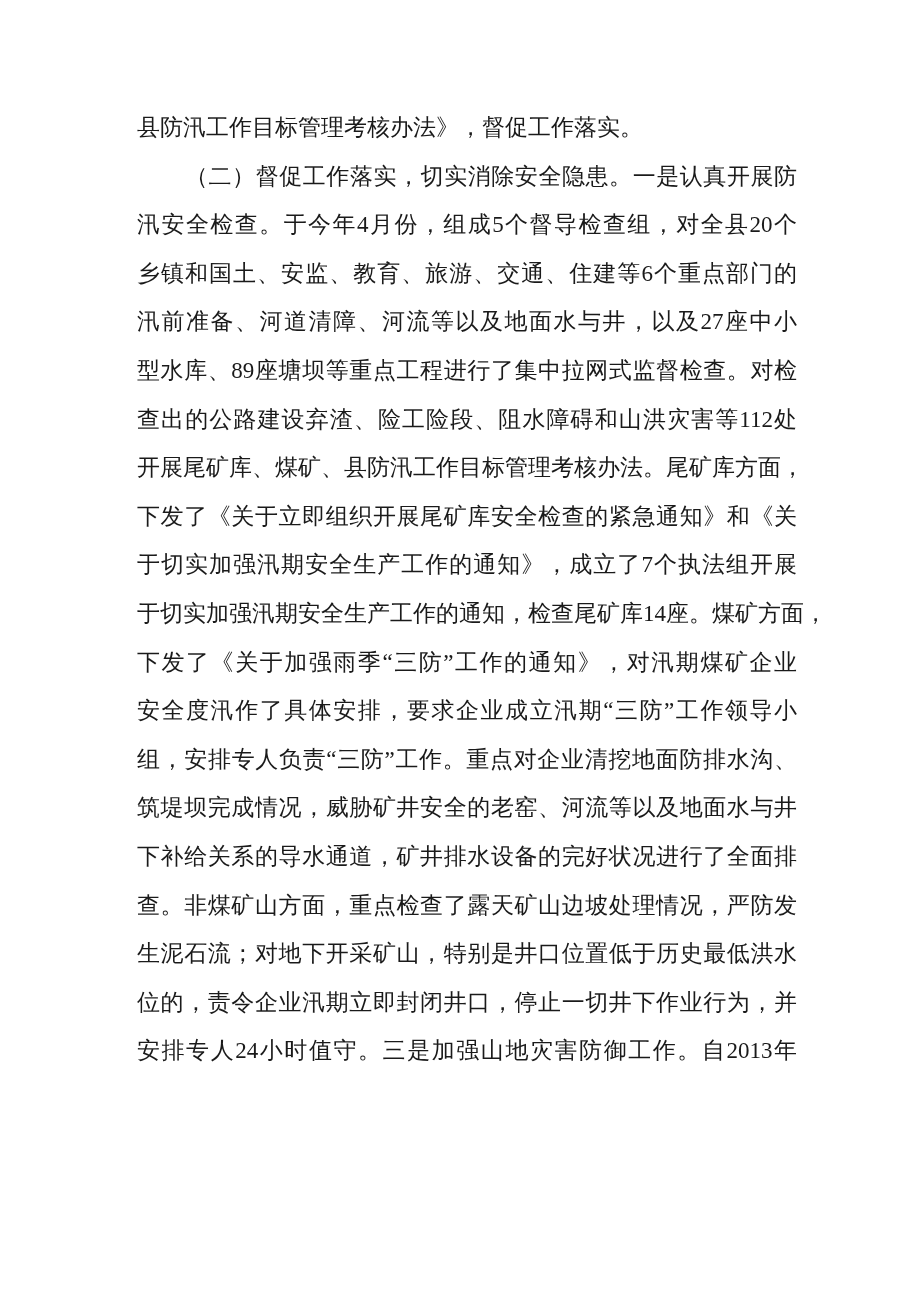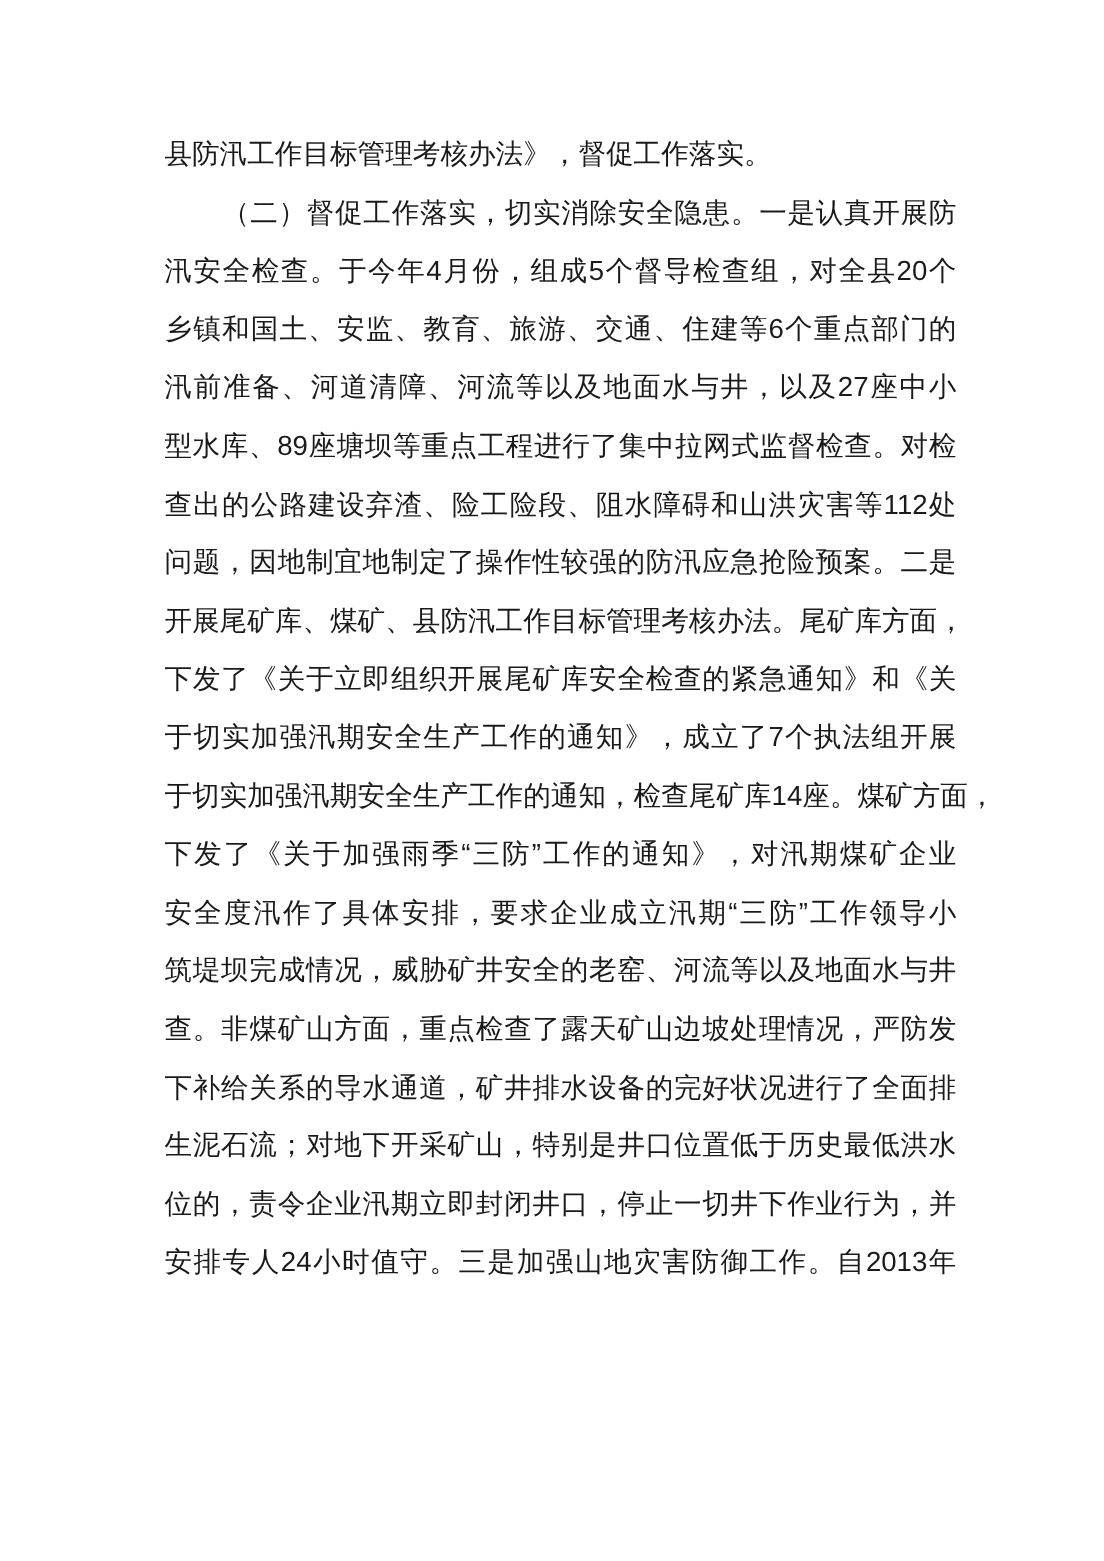--- a/index.html
+++ b/index.html
@@ -12,21 +12,21 @@
       height: 1301px;
       position: relative;
       overflow: hidden;
     }
     .page {
       position: absolute;
       left: 137px;
       top: 104px;
       width: 660px;
       color: #1a1a1a;
-      font-family: Liberation Sans, sans-serif;
+      font-family: Liberation Serif, serif;
       font-size: 23px;
       line-height: 48.6px;
     }
     .line {
       display: block;
       white-space: nowrap;
       height: 48.6px;
       text-align: justify;
       text-align-last: justify;
     }
@@ -44,27 +44,27 @@
   <div>
     <span class="line last">县防汛工作目标管理考核办法》，督促工作落实。</span>
   </div>
   <div>
     <span class="line indent">（二）督促工作落实，切实消除安全隐患。一是认真开展防</span>
     <span class="line">汛安全检查。于今年4月份，组成5个督导检查组，对全县20个</span>
     <span class="line">乡镇和国土、安监、教育、旅游、交通、住建等6个重点部门的</span>
     <span class="line">汛前准备、河道清障、河流等以及地面水与井，以及27座中小</span>
     <span class="line">型水库、89座塘坝等重点工程进行了集中拉网式监督检查。对检</span>
     <span class="line">查出的公路建设弃渣、险工险段、阻水障碍和山洪灾害等112处</span>
-    <span class="line">问题，因地制宜地制定了操作性较强的防汛应急抢险预案。二是</span>
     <span class="line">开展尾矿库、煤矿、县防汛工作目标管理考核办法。尾矿库方面，</span>
     <span class="line">下发了《关于立即组织开展尾矿库安全检查的紧急通知》和《关</span>
     <span class="line">于切实加强汛期安全生产工作的通知》，成立了7个执法组开展</span>
     <span class="line">于切实加强汛期安全生产工作的通知，检查尾矿库14座。煤矿方面，</span>
     <span class="line">下发了《关于加强雨季“三防”工作的通知》，对汛期煤矿企业</span>
     <span class="line">安全度汛作了具体安排，要求企业成立汛期“三防”工作领导小</span>
+    <span class="line">组，安排专人负责“三防”工作。重点对企业清挖地面防排水沟、</span>
     <span class="line">筑堤坝完成情况，威胁矿井安全的老窑、河流等以及地面水与井</span>
+    <span class="line">下补给关系的导水通道，矿井排水设备的完好状况进行了全面排</span>
     <span class="line">查。非煤矿山方面，重点检查了露天矿山边坡处理情况，严防发</span>
-    <span class="line">下补给关系的导水通道，矿井排水设备的完好状况进行了全面排</span>
     <span class="line">生泥石流；对地下开采矿山，特别是井口位置低于历史最低洪水</span>
     <span class="line">位的，责令企业汛期立即封闭井口，停止一切井下作业行为，并</span>
     <span class="line">安排专人24小时值守。三是加强山地灾害防御工作。自2013年</span>
   </div>
 </div>
 
 </body></html>

